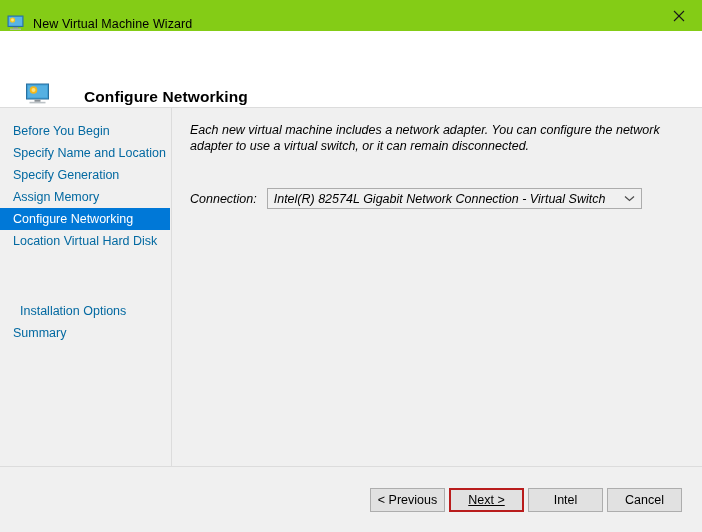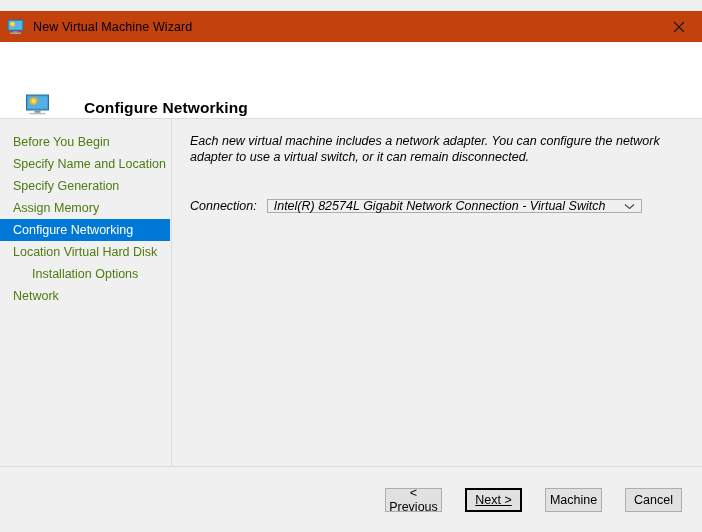--- a/index.html
+++ b/index.html
@@ -21,25 +21,24 @@
     height: 532px;
     background: #f0f0f0;
     display: flex;
     flex-direction: column;
   }
 
   
   .titlebar {
     height: 31px;
     min-height: 31px;
-    background: #c2410c;
-    display: flex;
-    align-items: center;
-    position: relative;
-    margin-top: 11px;
+    background: #84cc16;
+    display: flex;
+    align-items: flex-end;
+    position: relative;
   }
   .titlebar-icon {
     width: 17px;
     height: 16px;
     margin-left: 7px;
     margin-right: 9px;
     flex: 0 0 auto;
   }
   .titlebar-title {
     font-size: 12.5px;
@@ -102,27 +101,28 @@
     background: #f0f0f0;
     border-right: 1px solid #dcdcdc;
     padding-top: 12px;
     box-sizing: border-box;
   }
   .nav-item {
     height: 22px;
     line-height: 22px;
     padding-left: 13px;
     font-size: 12.5px;
-    color: #4d7c0f;
+    color: #0369a1;
     white-space: nowrap;
     cursor: default;
     box-sizing: border-box;
   }
   .nav-item.indent {
-    padding-left: 32px;
+    padding-left: 20px;
+    margin-top: 48px;
   }
   .nav-item.selected {
     background: #0078d7;
     color: #ffffff;
     width: 170px;
   }
 
   .content {
     flex: 1 1 auto;
     padding: 14px 14px 0 18px;
@@ -144,21 +144,21 @@
   }
   .conn-label {
     font-size: 12.5px;
     color: #000000;
     white-space: nowrap;
     margin-right: 10px;
   }
   .combobox {
     position: relative;
     width: 375px;
-    height: 14px;
+    height: 21px;
     background: #f0f0f0;
     border: 1px solid #acacac;
     box-sizing: border-box;
     display: flex;
     align-items: center;
     cursor: default;
   }
   .combobox-value {
     font-size: 12.5px;
     color: #000000;
@@ -183,37 +183,37 @@
     min-height: 66px;
     background: #f0f0f0;
     border-top: 1px solid #dcdcdc;
     display: flex;
     align-items: center;
     justify-content: flex-end;
     padding-right: 20px;
     box-sizing: border-box;
   }
   .btn {
-    width: 57px;
+    width: 75px;
     height: 24px;
     background: #e1e1e1;
     border: 1px solid #adadad;
     box-sizing: border-box;
     font-family: "Liberation Sans", sans-serif;
     font-size: 12.5px;
     color: #000000;
-    margin-left: 23px;
+    margin-left: 4px;
     cursor: default;
     display: flex;
     align-items: center;
     justify-content: center;
     padding: 0;
   }
   .btn.default {
-    border: 2px solid #000000;
+    border: 2px solid #b91c1c;
     text-decoration: underline;
   }
 </style>
 </head>
 <body>
 
 <div class="window">
 
   <div class="titlebar">
     <span class="titlebar-icon">
@@ -252,21 +252,21 @@
   <div class="body">
 
     <div class="sidebar">
       <div class="nav-item">Before You Begin</div>
       <div class="nav-item">Specify Name and Location</div>
       <div class="nav-item">Specify Generation</div>
       <div class="nav-item">Assign Memory</div>
       <div class="nav-item selected">Configure Networking</div>
       <div class="nav-item">Location Virtual Hard Disk</div>
       <div class="nav-item indent">Installation Options</div>
-      <div class="nav-item">Network</div>
+      <div class="nav-item">Summary</div>
     </div>
 
     <div class="content">
       <p class="content-desc">Each new virtual machine includes a network adapter. You can configure the network adapter to use a virtual switch, or it can remain disconnected.</p>
 
       <div class="conn-row">
         <span class="conn-label">Connection:</span>
         <div class="combobox">
           <span class="combobox-value">Intel(R) 82574L Gigabit Network Connection - Virtual Switch</span>
           <span class="combobox-arrow">
@@ -276,17 +276,17 @@
           </span>
         </div>
       </div>
     </div>
 
   </div>
 
   <div class="footer">
     <button class="btn">&lt; Previous</button>
     <button class="btn default">Next &gt;</button>
-    <button class="btn">Machine</button>
+    <button class="btn">Intel</button>
     <button class="btn">Cancel</button>
   </div>
 
 </div>
 
 </body></html>

